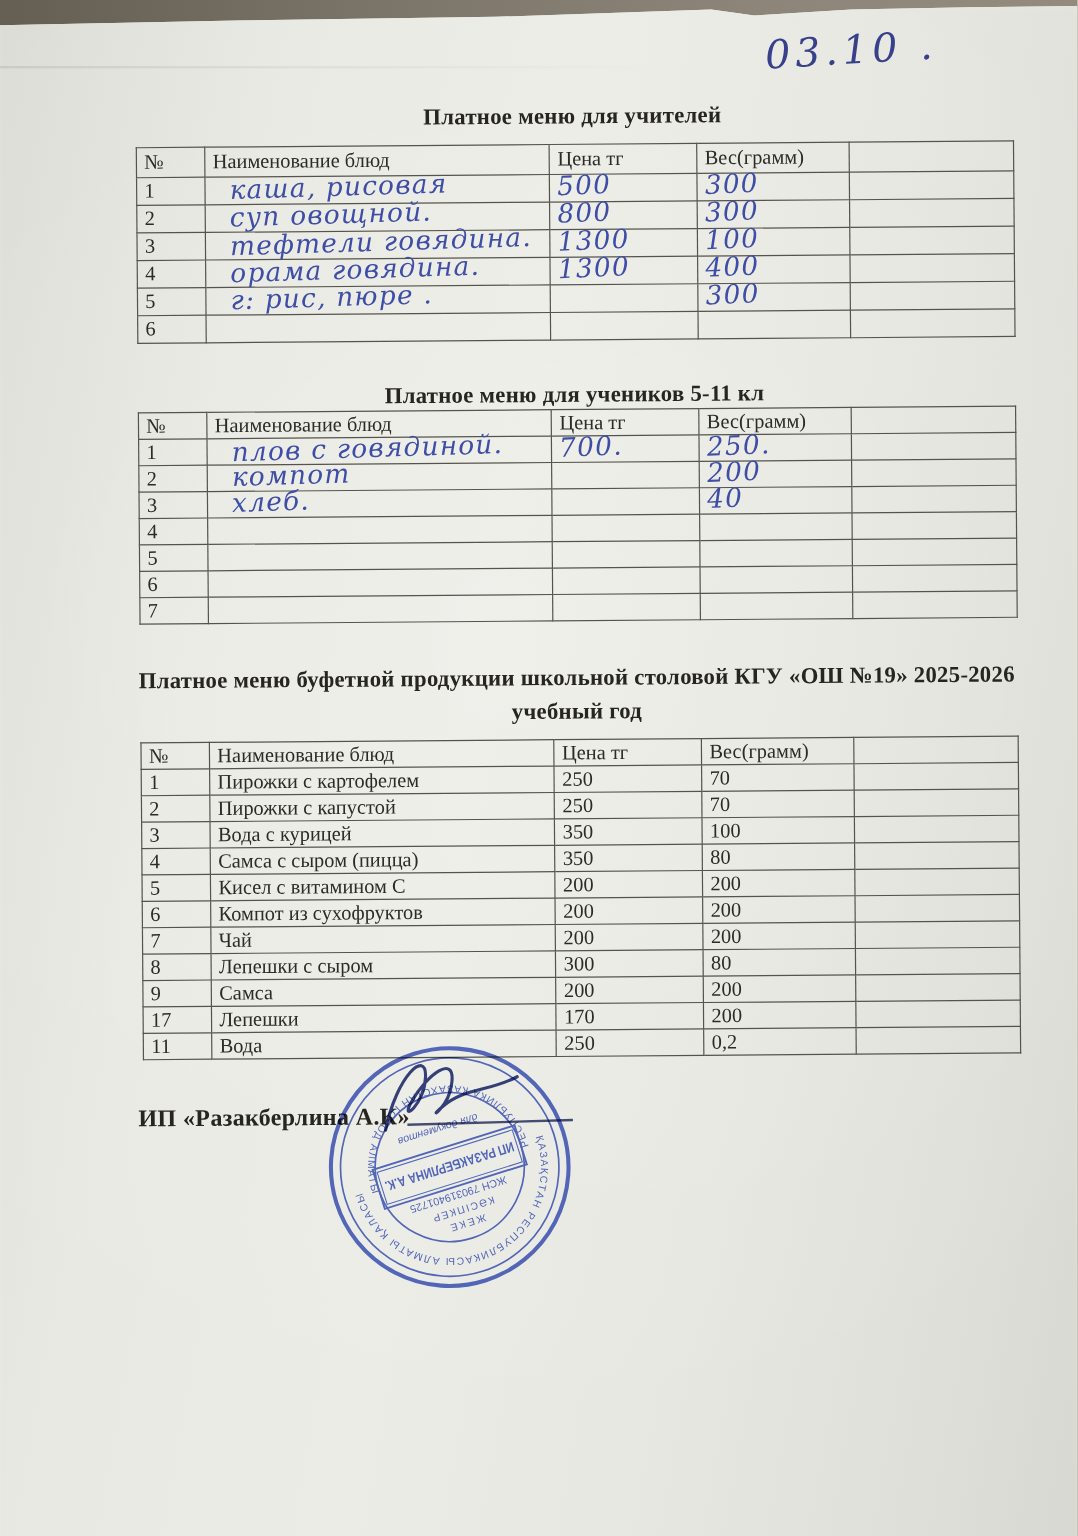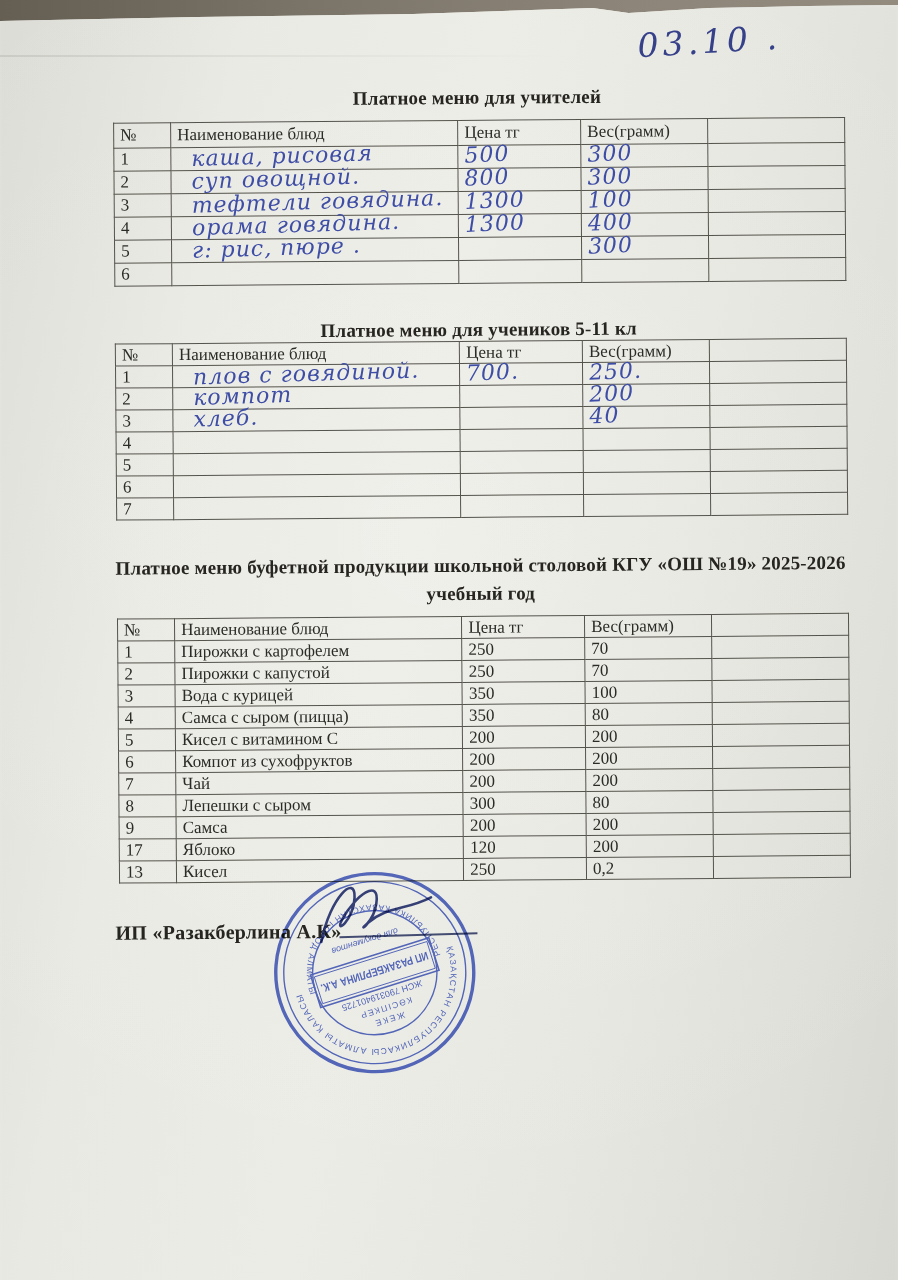--- a/index.html
+++ b/index.html
@@ -302,28 +302,28 @@
           </tr>
           <tr>
             <td><span>9</span></td>
             <td><span>Самса</span></td>
             <td><span>200</span></td>
             <td><span>200</span></td>
             <td><span></span></td>
           </tr>
           <tr>
             <td><span>17</span></td>
-            <td><span>Яблоко</span></td>
-            <td><span>120</span></td>
-            <td><span>200</span></td>
-            <td><span></span></td>
-          </tr>
-          <tr>
-            <td><span>13</span></td>
-            <td><span>Кисел</span></td>
+            <td><span>Лепешки</span></td>
+            <td><span>170</span></td>
+            <td><span>200</span></td>
+            <td><span></span></td>
+          </tr>
+          <tr>
+            <td><span>11</span></td>
+            <td><span>Вода</span></td>
             <td><span>250</span></td>
             <td><span>0,2</span></td>
             <td><span></span></td>
           </tr>
         </tbody>
       </table>
 
     <div class="signer">ИП «Разакберлина А.К»</div>
     <div class="sig-underline"></div>
 

